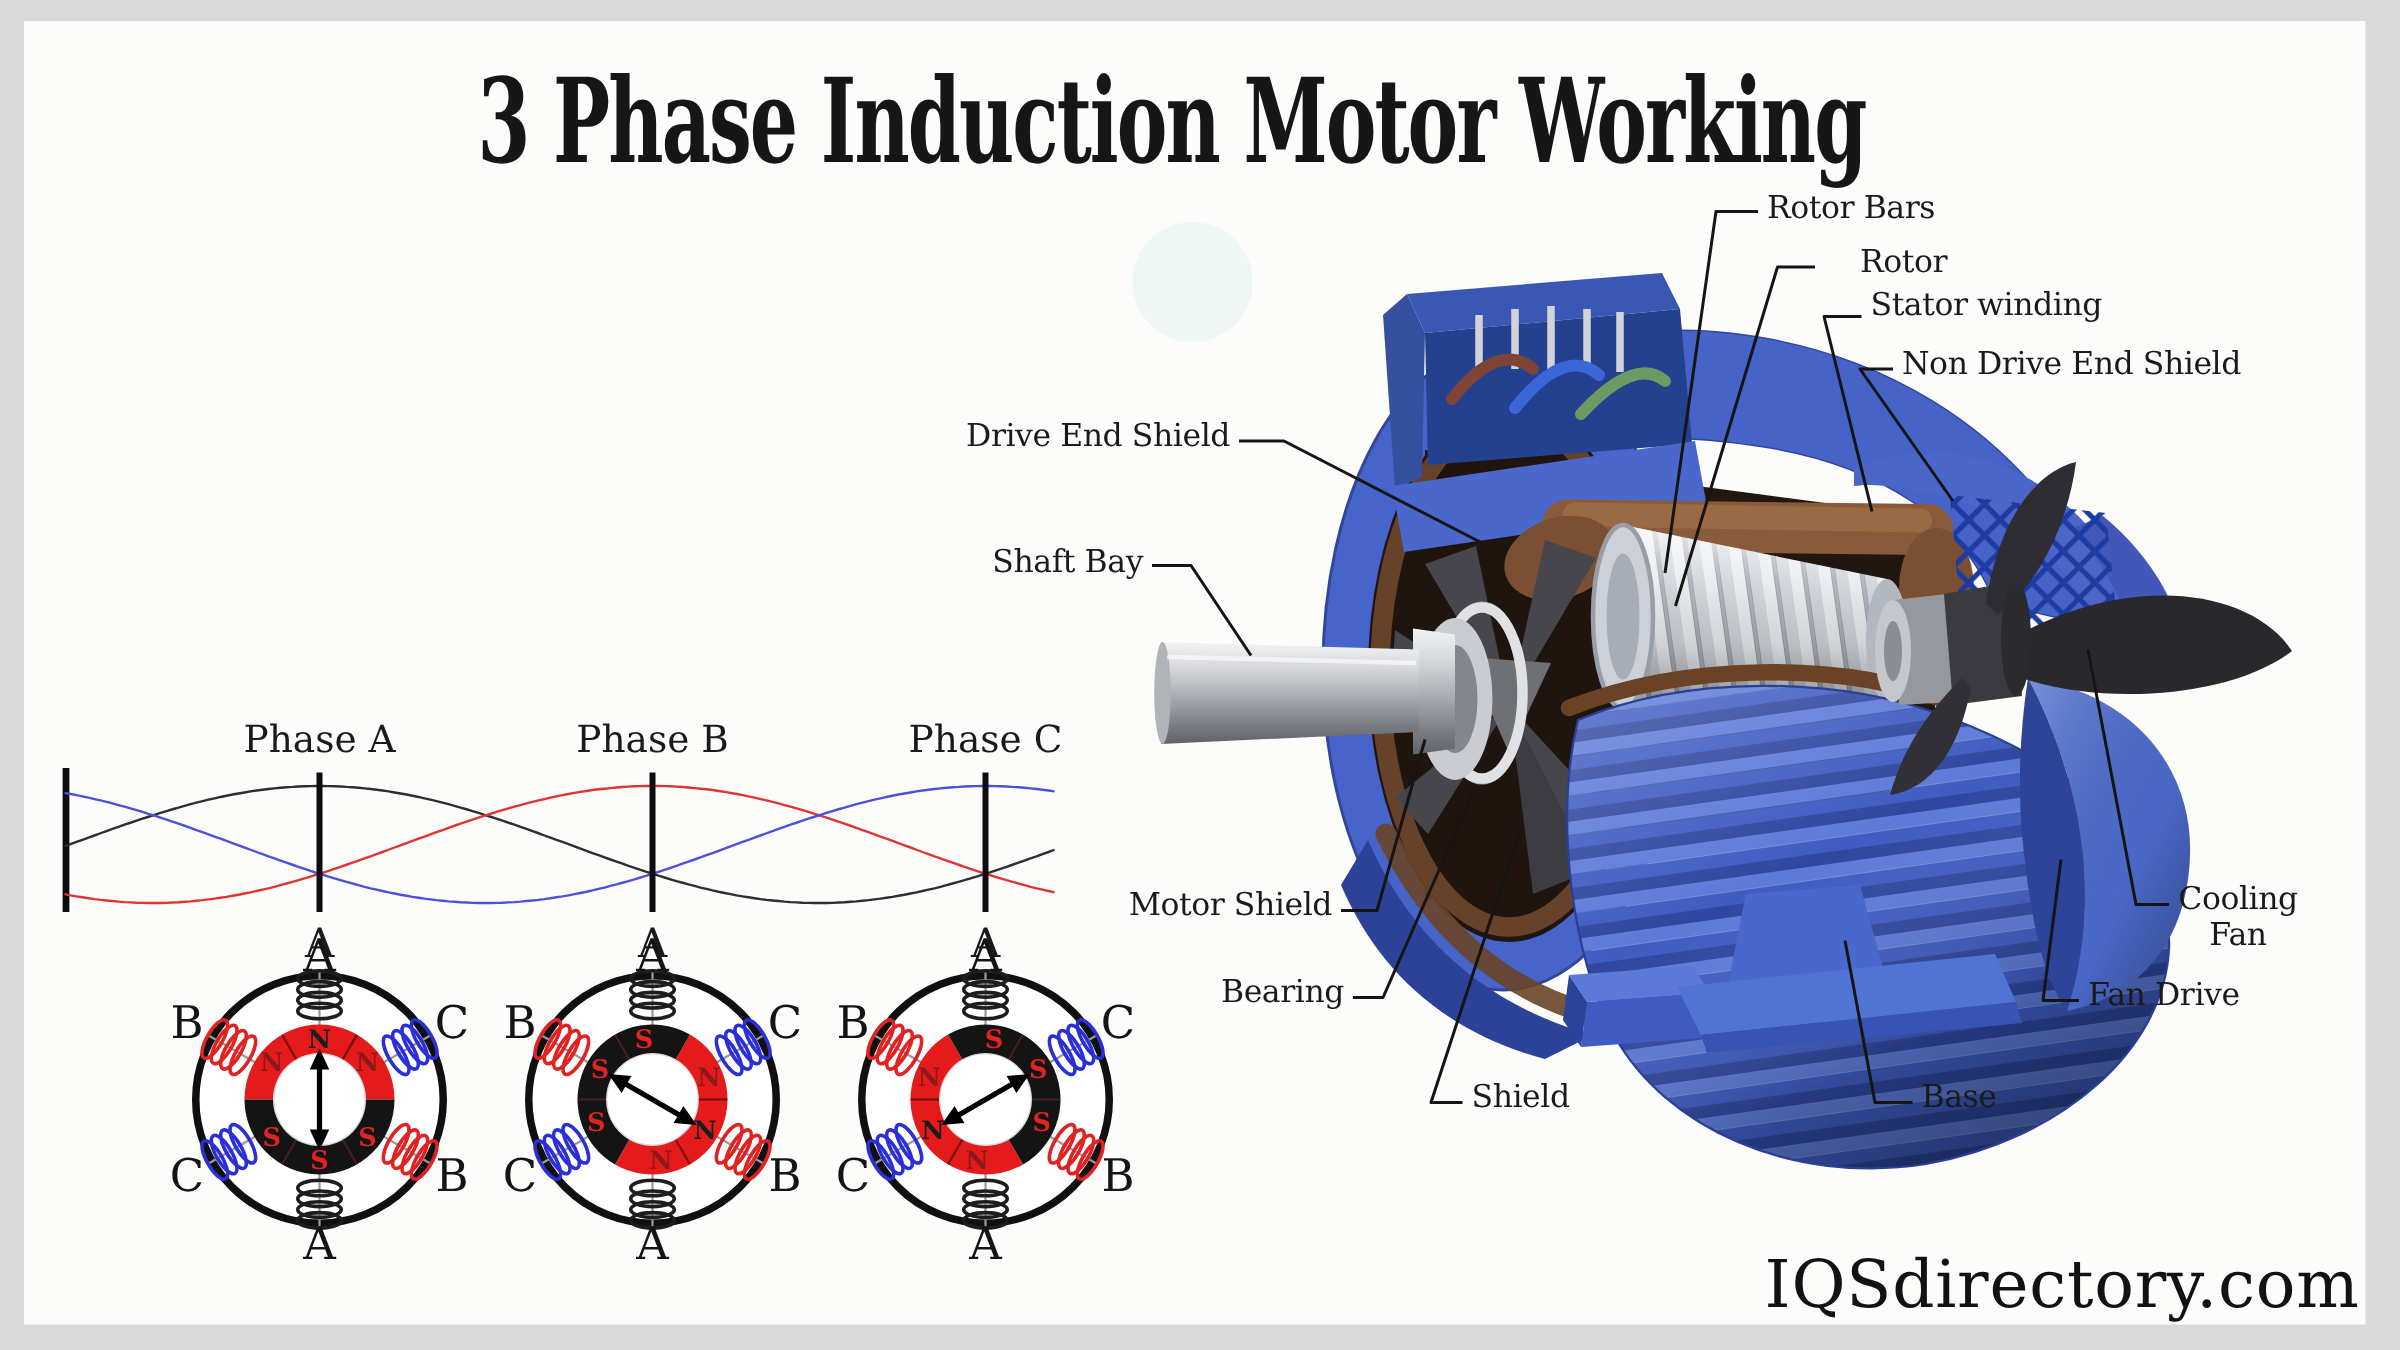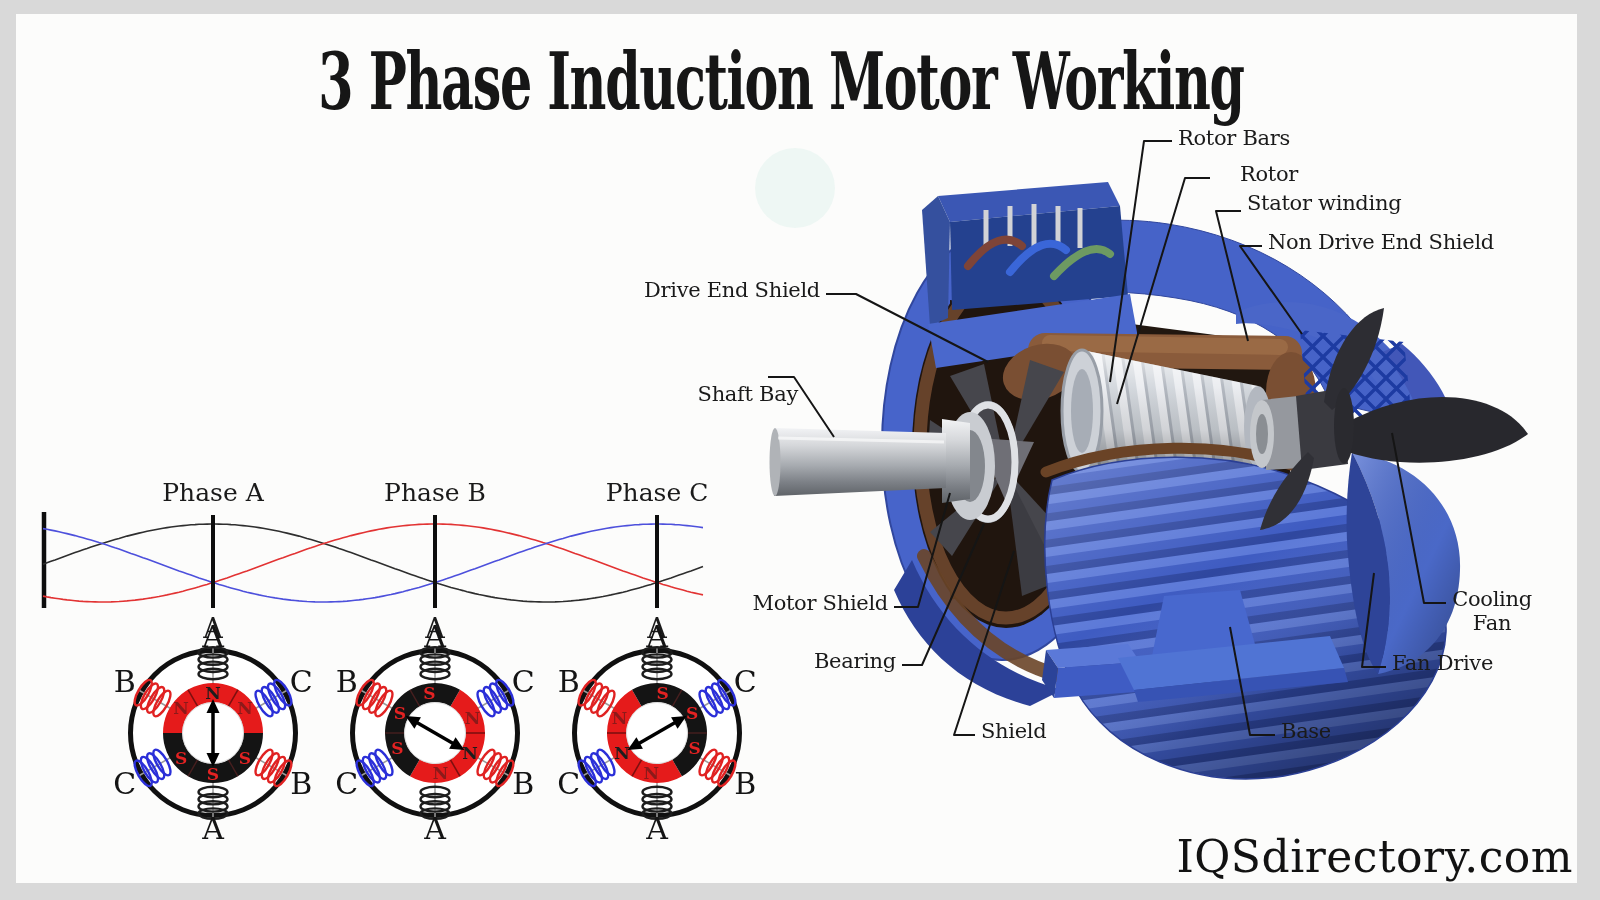--- a/index.html
+++ b/index.html
@@ -408,20 +408,20 @@
   </svg>
 
   <div class="title">3 Phase Induction Motor Working</div>
   <div class="watermark">IQSdirectory.com</div>
 
   <div class="mlabel" id="lbl-rotor-bars" style="left: 1178px; top: 127px;">Rotor Bars</div>
   <div class="mlabel" id="lbl-rotor" style="left: 1216px; top: 163px; margin-left: 24px;">Rotor</div>
   <div class="mlabel" id="lbl-stator-winding" style="left: 1247px; top: 192px;">Stator winding</div>
   <div class="mlabel" id="lbl-non-drive-end-shield" style="left: 1268px; top: 231px;">Non Drive End Shield</div>
   <div class="mlabel" id="lbl-drive-end-shield" style="right: 780px; top: 279px;">Drive End Shield</div>
-  <div class="mlabel" id="lbl-shaft-bay" style="right: 802px; top: 363px; margin-top: 20px;">Shaft Bay</div>
+  <div class="mlabel" id="lbl-shaft-bay" style="right: 838px; top: 363px;">Shaft Bay</div>
   <div class="mlabel" id="lbl-motor-shaft" style="right: 712px; top: 592px;">Motor Shield</div>
   <div class="mlabel" id="lbl-bearing" style="right: 704px; top: 650px; margin-left: 32px;">Bearing</div>
   <div class="mlabel" id="lbl-stator" style="left: 981px; top: 720px;">Shield</div>
   <div class="mlabel" id="lbl-base" style="left: 1281px; top: 720px;">Base</div>
   <div class="mlabel" id="lbl-cooling-fan" style="left: 1434px; top: 588px; width: 116px; white-space: normal; text-align: center;">Cooling Fan</div>
   <div class="mlabel" id="lbl-fan-cover" style="left: 1392px; top: 652px;">Fan Drive</div>
 </div>
 
 </body></html>

